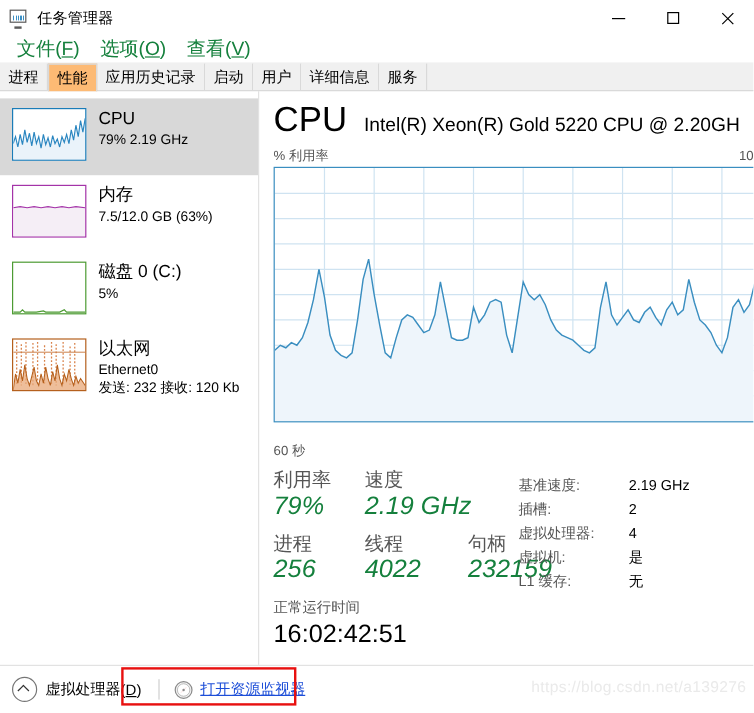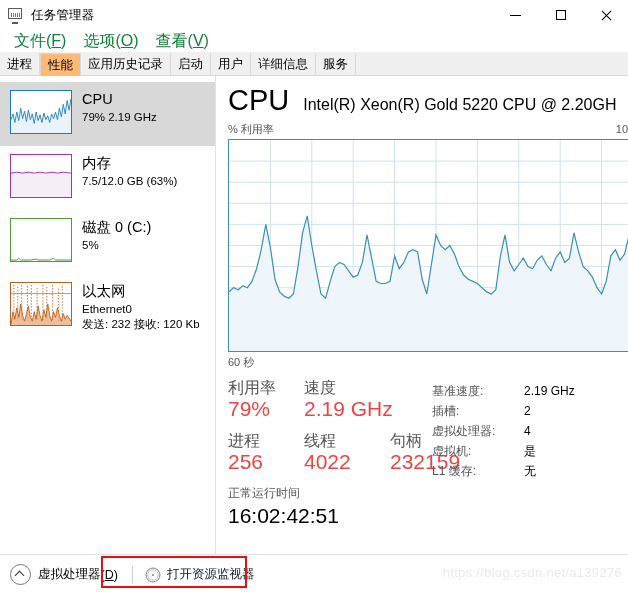--- a/index.html
+++ b/index.html
@@ -246,21 +246,21 @@
     width: 416px;
     border: 1px solid #3a8ec0;
     box-sizing: border-box;
     background: #ffffff;
     overflow: hidden;
   }
   .graph-wrap svg { display: block; }
   .axis-bottom {
     font-size: 11px;
     color: #555;
-    margin-top: 3px;
+    margin-top: 16px;
     height: 16px;
   }
 
   
   .stats {
     display: flex;
     margin-top: 8px;
   }
   .stats-left { width: 200px; flex: none; }
   .stat-row {
@@ -272,23 +272,24 @@
   .stat-cell.w2 { min-width: 72px; }
   .stat-label {
     font-size: 16px;
     color: #555;
     line-height: 17px;
     white-space: nowrap;
   }
   .stat-value {
     font-size: 21px;
     line-height: 26px;
-    color: #ef4444;
+    color: #15803d;
     white-space: nowrap;
     font-weight: 400;
+    font-style: italic;
   }
   .stats-right {
     flex: 1;
     padding-top: 2px;
     padding-left: 4px;
   }
   .spec-row {
     display: flex;
     font-size: 12px;
     line-height: 20px;
@@ -348,22 +349,23 @@
   .sep-bar {
     width: 1px;
     height: 17px;
     background: #cfcfcf;
     margin: 0 12px 0 14px;
   }
   .resmon-link {
     display: flex;
     align-items: center;
     font-size: 12.5px;
-    color: #0f172a;
-    white-space: nowrap;
+    color: #1d4ed8;
+    white-space: nowrap;
+    text-decoration: underline;
   }
   .resmon-icon {
     width: 16px; height: 16px;
     margin-right: 6px;
     flex: none;
   }
   .highlight-box {
     position: absolute;
     left: 101px; top: 556px;
     width: 146px; height: 32px;

